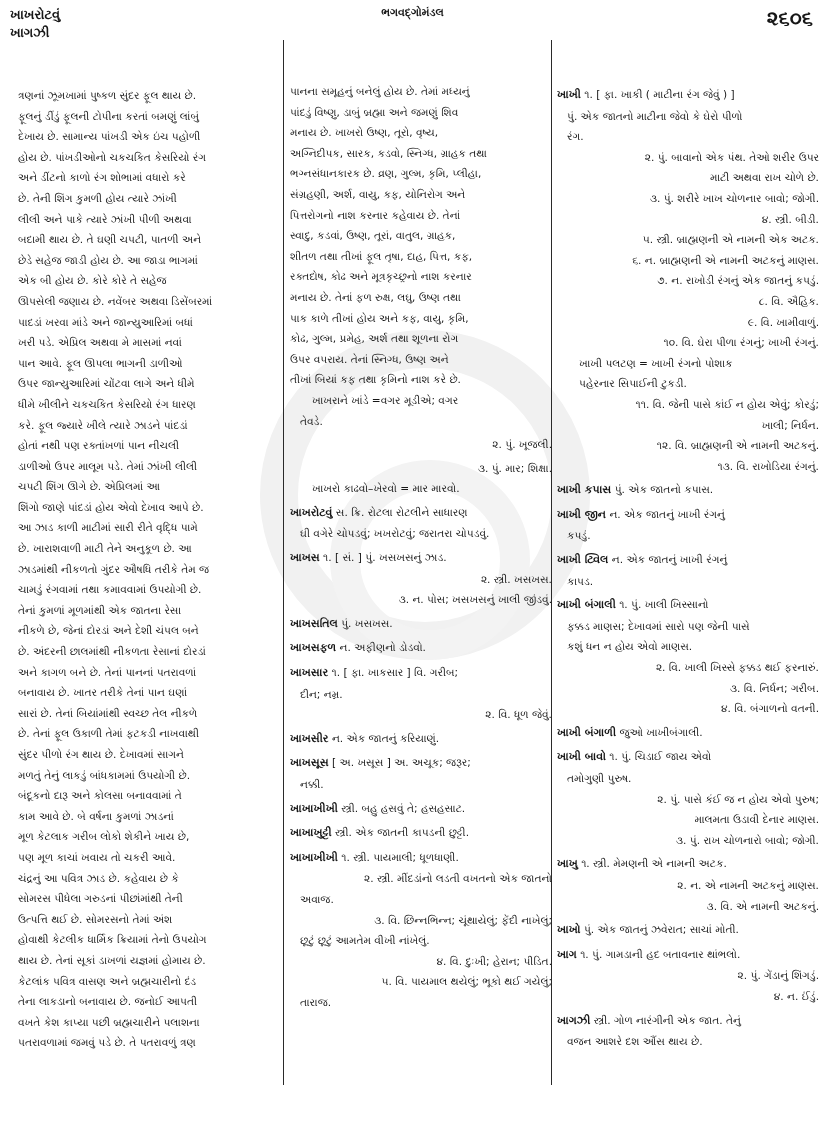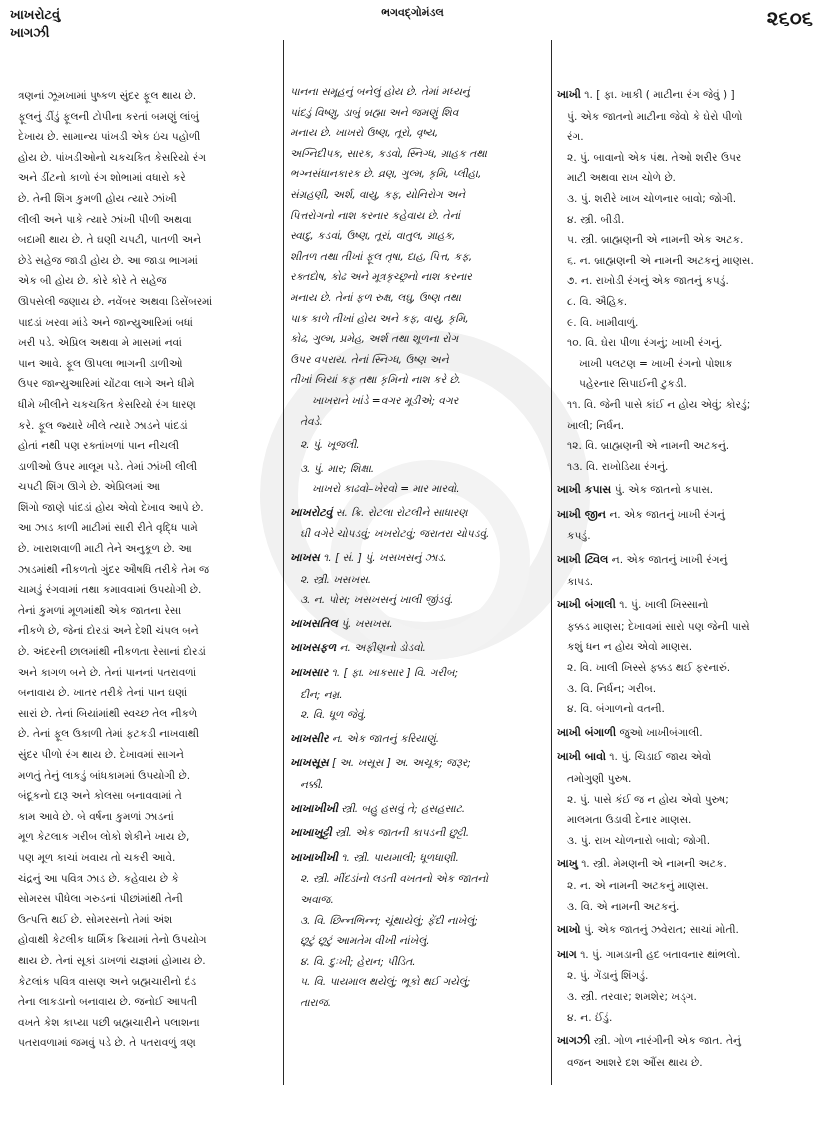--- a/index.html
+++ b/index.html
@@ -20,29 +20,29 @@
   .header { position: absolute; left: 0; top: 0; width: 825px; height: 60px; }
   .guide-top { position: absolute; left: 10px; top: 7px; font-size: 13px; font-weight: bold; }
   .guide-bottom { position: absolute; left: 10px; top: 25px; font-size: 13px; font-weight: bold; }
   .running-title { position: absolute; left: 0; width: 825px; top: 6px; text-align: center; font-size: 11px; font-weight: bold; }
   .page-number { position: absolute; right: 12px; top: 6px; font-size: 20px; font-weight: bold; }
 
   .col {
     position: absolute; top: 42px; font-size: 10.6px; line-height: 20.6px; margin-top: 41px;
   }
   .col1 { left: 18px; width: 252px; top: 44px; text-align: justify; }
-  .col2 { left: 290px; width: 262px; top: 40px; font-style: italic; }
+  .col2 { left: 290px; width: 262px; top: 40px; }
   .col3 { left: 557px; width: 262px; top: 40px; }
   .rule { position: absolute; width: 1px; background: #2a2a2a; }
   .rule1 { left: 283px; top: 40px; height: 1045px; }
   .rule2 { left: 551px; top: 40px; height: 1045px; }
   .line { display: block; white-space: nowrap; overflow: hidden; }
   .entry { display: block; margin-top: 3px; }
   .head { font-weight: bold; font-size: 11px; }
-  .sense { display: block; padding-left: 10px; }
+  .sense { display: block; padding-left: 10px; text-align: right; }
   .idiom { display: block; padding-left: 22px; }
   .cont { display: block; padding-left: 10px; }
 </style>
 </head>
 <body>
 
 <div class="watermark"></div>
 <div class="watermark2"></div>
 
 <div class="header">
@@ -141,15 +141,15 @@
 <div class="col col3" id="col3">
     <div class="entry"><span class="head">ખાખી</span> <span>૧. [ ફા. ખાકી ( માટીના રંગ જેવું ) ]</span><span class="cont">પું. એક જાતનો માટીના જેવો કે ઘેરો પીળો</span><span class="cont">રંગ.</span><span class="sense">૨. પું. બાવાનો એક પંથ. તેઓ શરીર ઉપર</span><span class="sense">   માટી અથવા રાખ ચોળે છે.</span><span class="sense">૩. પું. શરીરે ખાખ ચોળનાર બાવો; જોગી.</span><span class="sense">૪. સ્ત્રી. બીડી.</span><span class="sense">૫. સ્ત્રી. બ્રાહ્મણની એ નામની એક અટક.</span><span class="sense">૬. ન. બ્રાહ્મણની એ નામની અટકનું માણસ.</span><span class="sense">૭. ન. રાખોડી રંગનું એક જાતનું કપડું.</span><span class="sense">૮. વિ. ઐહિક.</span><span class="sense">૯. વિ. ખામીવાળું.</span><span class="sense">૧૦. વિ. ઘેરા પીળા રંગનું; ખાખી રંગનું.</span><span class="idiom">ખાખી પલટણ = ખાખી રંગનો પોશાક</span><span class="idiom">પહેરનાર સિપાઈની ટુકડી.</span><span class="sense">૧૧. વિ. જેની પાસે કાંઈ ન હોય એવું; કોરડું;</span><span class="sense">   ખાલી; નિર્ધન.</span><span class="sense">૧૨. વિ. બ્રાહ્મણની એ નામની અટકનું.</span><span class="sense">૧૩. વિ. રાખોડિયા રંગનું.</span></div>
     <div class="entry"><span class="head">ખાખી કપાસ</span> <span>પું. એક જાતનો કપાસ.</span></div>
     <div class="entry"><span class="head">ખાખી જીન</span> <span>ન. એક જાતનું ખાખી રંગનું</span><span class="cont">કપડું.</span></div>
     <div class="entry"><span class="head">ખાખી ટ્વિલ</span> <span>ન. એક જાતનું ખાખી રંગનું</span><span class="cont">કાપડ.</span></div>
     <div class="entry"><span class="head">ખાખી બંગાલી</span> <span>૧. પું. ખાલી ખિસ્સાનો</span><span class="cont">ફક્કડ માણસ; દેખાવમાં સારો પણ જેની પાસે</span><span class="cont">કશું ધન ન હોય એવો માણસ.</span><span class="sense">૨. વિ. ખાલી ખિસ્સે ફક્કડ થઈ ફરનારું.</span><span class="sense">૩. વિ. નિર્ધન; ગરીબ.</span><span class="sense">૪. વિ. બંગાળનો વતની.</span></div>
     <div class="entry"><span class="head">ખાખી બંગાળી</span> <span>જુઓ ખાખીબંગાલી.</span></div>
     <div class="entry"><span class="head">ખાખી બાવો</span> <span>૧. પું. ચિડાઈ જાય એવો</span><span class="cont">તમોગુણી પુરુષ.</span><span class="sense">૨. પું. પાસે કંઈ જ ન હોય એવો પુરુષ;</span><span class="sense">   માલમતા ઉડાવી દેનાર માણસ.</span><span class="sense">૩. પું. રાખ ચોળનારો બાવો; જોગી.</span></div>
     <div class="entry"><span class="head">ખાખુ</span> <span>૧. સ્ત્રી. મેમણની એ નામની અટક.</span><span class="sense">૨. ન. એ નામની અટકનું માણસ.</span><span class="sense">૩. વિ. એ નામની અટકનું.</span></div>
     <div class="entry"><span class="head">ખાખો</span> <span>પું. એક જાતનું ઝવેરાત; સાચાં મોતી.</span></div>
-    <div class="entry"><span class="head">ખાગ</span> <span>૧. પું. ગામડાની હદ બતાવનાર થાંભલો.</span><span class="sense">૨. પું. ગેંડાનું શિંગડું.</span><span class="sense">૩. સ્ત્રી. તરવાર; શમશેર; ખડ્ગ.</span><span class="sense">૪. ન. ઈંડું.</span></div>
+    <div class="entry"><span class="head">ખાગ</span> <span>૧. પું. ગામડાની હદ બતાવનાર થાંભલો.</span><span class="sense">૨. પું. ગેંડાનું શિંગડું.</span><span class="sense">૪. ન. ઈંડું.</span></div>
     <div class="entry"><span class="head">ખાગઝી</span> <span>સ્ત્રી. ગોળ નારંગીની એક જાત. તેનું</span><span class="cont">વજન આશરે દશ ઔંસ થાય છે.</span></div>
   </div>
 
 </body></html>

